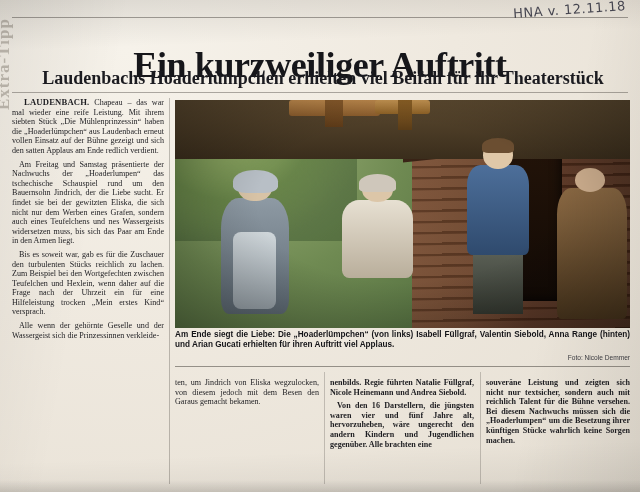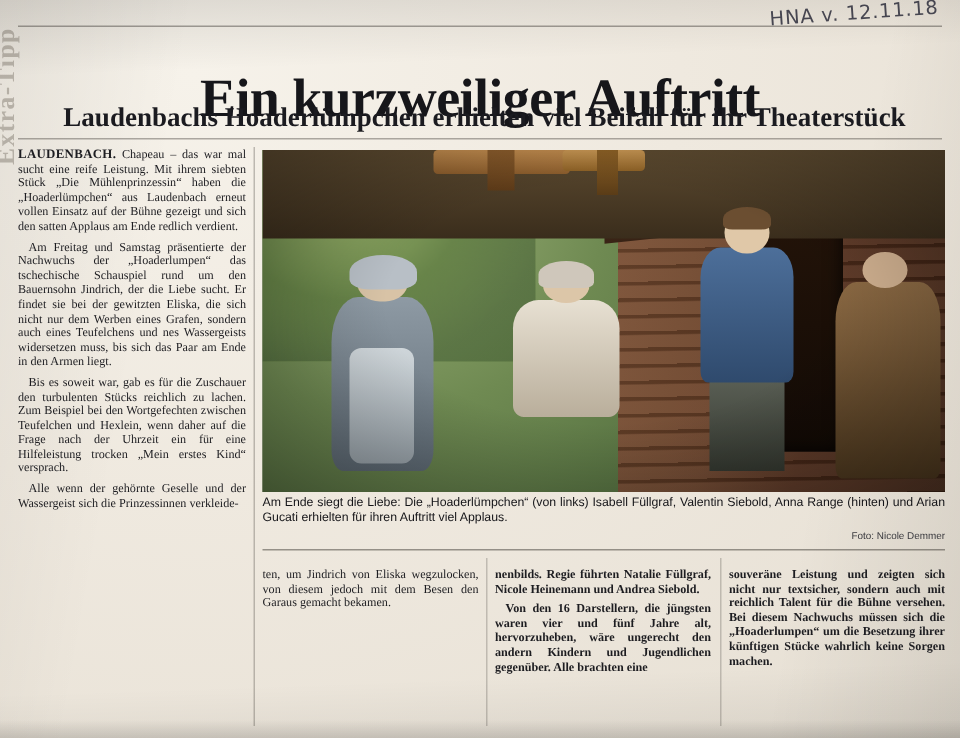--- a/index.html
+++ b/index.html
@@ -126,20 +126,21 @@
     text-align: justify;
     hyphens: auto;
     overflow: hidden;
   }
   .col p { margin: 0 0 4px 0; text-indent: 7px; }
   .col p.first { text-indent: 0; }
   .dateline {
     font-weight: bold;
     font-size: 8.6px;
     letter-spacing: 0.2px;
+    margin-left: 12px;
   }
 
   #col1 { left: 12px; top: 98px; width: 152px; height: 386px; }
   #col2 { left: 175px; top: 378px; width: 144px; height: 106px; }
   #col3 { left: 330px; top: 378px; width: 144px; height: 106px; font-weight: bold; }
   #col4 { left: 486px; top: 378px; width: 144px; height: 106px; font-weight: bold; }
 
   
   #photo {
     position: absolute;
@@ -258,21 +259,21 @@
   
   #caption {
     position: absolute;
     left: 175px;
     top: 330px;
     width: 455px;
     font-family: "Liberation Sans", sans-serif;
     font-size: 8.2px;
     line-height: 10.2px;
     color: #141418;
-    font-weight: normal;
+    font-weight: bold;
     text-align: justify;
   }
   #credit {
     position: absolute;
     right: 10px;
     top: 354px;
     font-family: "Liberation Sans", sans-serif;
     font-size: 6.6px;
     color: #3a3a3f;
   }
@@ -318,21 +319,21 @@
 
   <div class="subhead">Laudenbachs Hoaderlümpchen erhielten viel Beifall für ihr Theaterstück</div>
 
   <div class="rule-under-sub"></div>
 
   <div class="rule-cols-left"></div>
   <div class="rule-c2"></div>
   <div class="rule-c3"></div>
 
   <div class="col" id="col1">
-    <p class="first"><span class="dateline">LAUDENBACH.</span> <span>Chapeau – das war mal sucht eine reife Leistung. Mit ihrem siebten Stück „Die Mühlenprinzessin“ haben die „Hoaderlümpchen“ aus Laudenbach erneut vollen Einsatz auf der Bühne gezeigt und sich den satten Applaus am Ende redlich verdient.</span></p>
+    <p class="first"><span class="dateline">LAUDENBACH.</span> <span>Chapeau – das war mal wieder eine reife Leistung. Mit ihrem siebten Stück „Die Mühlenprinzessin“ haben die „Hoaderlümpchen“ aus Laudenbach erneut vollen Einsatz auf der Bühne gezeigt und sich den satten Applaus am Ende redlich verdient.</span></p>
     <p>Am Freitag und Samstag präsentierte der Nachwuchs der „Hoaderlumpen“ das tschechische Schauspiel rund um den Bauernsohn Jindrich, der die Liebe sucht. Er findet sie bei der gewitzten Eliska, die sich nicht nur dem Werben eines Grafen, sondern auch eines Teufelchens und nes Wassergeists widersetzen muss, bis sich das Paar am Ende in den Armen liegt.</p>
     <p>Bis es soweit war, gab es für die Zuschauer den turbulenten Stücks reichlich zu lachen. Zum Beispiel bei den Wortgefechten zwischen Teufelchen und Hexlein, wenn daher auf die Frage nach der Uhrzeit ein für eine Hilfeleistung trocken „Mein erstes Kind“ versprach.</p>
     <p>Alle wenn der gehörnte Geselle und der Wassergeist sich die Prinzessinnen verkleide-</p>
   </div>
 
   <div id="photo">
     <div class="ph-layer ph-sky"></div>
     <div class="ph-layer ph-foliage-left"></div>
     <div class="ph-layer ph-hut"></div>
     <div class="ph-layer ph-roof"></div>

